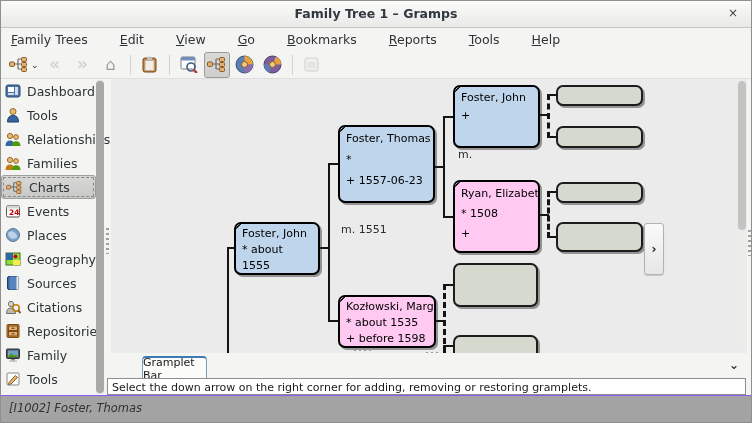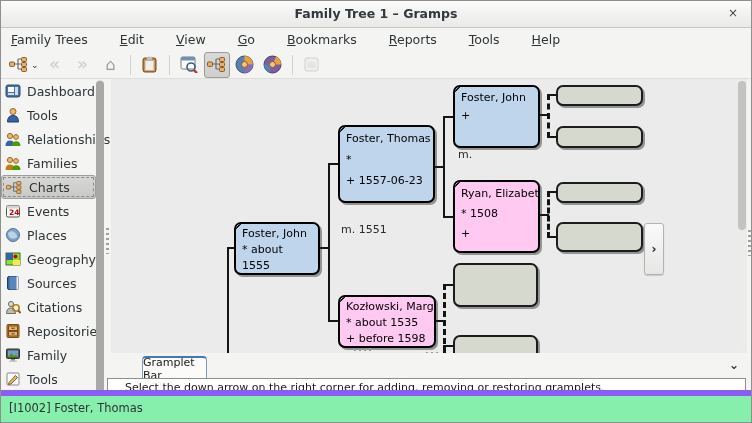--- a/index.html
+++ b/index.html
@@ -55,22 +55,22 @@
   .expand-btn{position:absolute;border:1px solid #b2b2b0;border-radius:3px;
     background:linear-gradient(#fafafa,#e6e6e5);display:flex;align-items:center;justify-content:center;
     font-size:12px;color:#222;font-weight:bold;box-shadow:0 1px 1px rgba(0,0,0,.15);}
   
   .gramplet-tab{position:absolute;left:112px;top:355px;width:63px;height:22px;
     background:#fbfbfa;border:1px solid #7d9cbd;border-top:2px solid #4079b5;border-bottom:none;
     border-radius:4px 4px 0 0;font-size:11px;display:flex;align-items:center;justify-content:center;color:#1a1a1a;margin-left:29px;}
   .gramplet-chevron{position:absolute;left:724px;top:357px;width:18px;height:16px;
     font-size:12px;font-weight:bold;color:#333;text-align:center;line-height:14px;}
   .gramplet-msg{position:absolute;left:106px;top:377px;width:639px;height:17px;background:#fff;
-    border:1px solid #8e8e8c;font-size:11px;line-height:17px;padding-left:17px;box-sizing:border-box;color:#1a1a1a;white-space:nowrap;overflow:hidden;}
-  .statusbar{position:absolute;left:0;bottom:0;width:100%;height:26px;background:#86efac;border-top:6px solid #8b5cf6;}
+    border:1px solid #8e8e8c;font-size:11px;line-height:17px;padding-left:4px;box-sizing:border-box;color:#1a1a1a;white-space:nowrap;overflow:hidden;}
+  .statusbar{position:absolute;left:0;bottom:0;width:100%;height:26px;background:#a3a3a3;border-top:1px solid #8b5cf6;font-style:italic;}
   .statusbar .txt{position:absolute;left:8px;top:5px;font-size:11.5px;color:#2e3436;}
   svg{display:block;}
 </style>
 </head>
 <body>
 
 <div class="window">
 
   <div class="titlebar">
     <div class="title">Family Tree 1 – Gramps</div>

